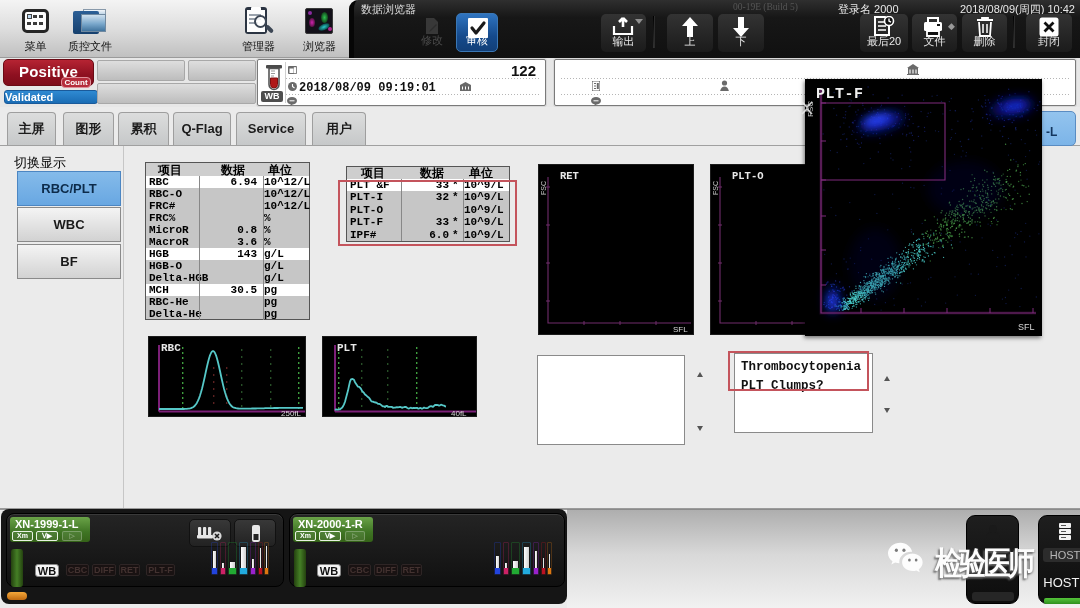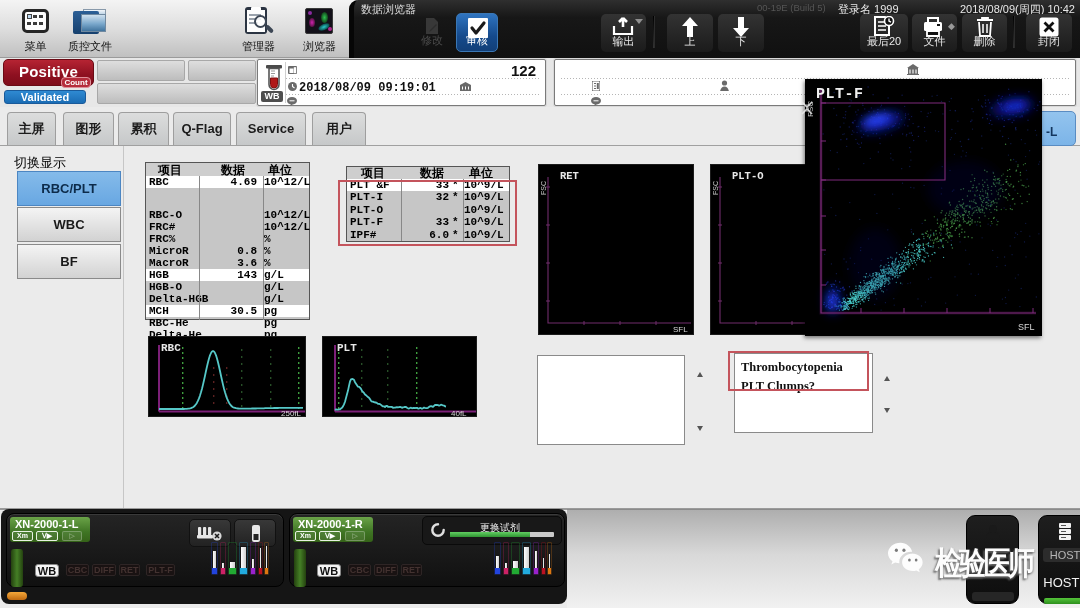--- a/index.html
+++ b/index.html
@@ -12,21 +12,21 @@
 .iclabel{font-size:11px;color:#111;text-align:center;}
 .dbtn{position:absolute;border-radius:5px;background:linear-gradient(#333,#1b1b1b);color:#e8e8e8;font-size:11px;text-align:center;}
 .dbtn .lbl{position:absolute;bottom:3px;left:0;right:0;}
 .ddim{color:#4a4a4a;}
 #btn-audit{background:linear-gradient(#2f74c0,#154a8c 60%,#123f78);border:1px solid #3a77b5;color:#fff;}
 .dsep{position:absolute;top:16px;height:32px;width:2px;background:linear-gradient(#000,#333);border-right:1px solid #2c2c2c;}
 
 #row2{left:0;top:58px;width:1080px;height:49px;background:#e7e7e7;}
 #posbadge{left:3px;top:1px;width:91px;height:27px;background:linear-gradient(#b62433,#8e1020 60%,#7e0c1a);border:1px solid #6a0a14;border-radius:5px;color:#fff;font-weight:bold;font-size:15px;text-align:center;line-height:24px;letter-spacing:.2px;}
 #countbadge{left:61px;top:19px;width:30px;height:11px;background:#b52d3c;border:1px solid #e0909a;border-radius:4px;color:#fff;font-weight:bold;font-size:8px;line-height:9px;text-align:center;}
-#valbadge{left:4px;top:32px;width:82px;height:14px;background:linear-gradient(#2f8ad2,#1a6cb4);border:1px solid #1a5a9a;border-radius:3px;color:#fff;font-weight:bold;font-size:11px;line-height:12px;text-align:center;}
+#valbadge{left:4px;top:32px;width:94px;height:14px;background:linear-gradient(#2f8ad2,#1a6cb4);border:1px solid #1a5a9a;border-radius:3px;color:#fff;font-weight:bold;font-size:11px;line-height:12px;text-align:left;}
 .gbox{position:absolute;background:linear-gradient(#dedede,#bdbdbd);border:1px solid #a8a8a8;border-radius:2px;}
 .wpanel{position:absolute;background:#fff;border:1px solid #7a7a7a;border-radius:2px;box-shadow:0 0 0 1px #d8d8d8;}
 .dotline{position:absolute;height:1px;background-image:repeating-linear-gradient(90deg,#b5b5b5 0 1px,#fff 1px 3px);}
 
 #tabrow{left:0;top:107px;width:1080px;height:39px;background:#ebebeb;}
 .tab{position:absolute;top:5px;height:33px;background:linear-gradient(#dcdddd,#c6c8c9);border:1px solid #9e9e9e;border-bottom:none;border-radius:4px 4px 0 0;color:#1c1c1c;font-size:13px;font-weight:bold;text-align:center;line-height:31px;}
 .tabactive{background:#ebebeb;height:35px;z-index:3;}
 #tabline{left:0;top:145px;width:1080px;height:1px;background:#a0a0a0;}
 
 .sbtn{position:absolute;left:17px;width:104px;height:35px;border:1px solid #8a8a8a;background:linear-gradient(#f4f4f4,#d2d2d2);color:#1a1a1a;font-weight:bold;font-size:13px;text-align:center;}
@@ -106,22 +106,22 @@
 <div class="abs" style="left:305px;top:8px;width:28px;height:26px;background:#131019;border:1px solid #3a3a3a;border-radius:2px;overflow:hidden;">
   <div style="position:absolute;left:15px;top:3px;width:7px;height:11px;background:radial-gradient(ellipse,#2ec050,#104018 75%);border-radius:50%;"></div>
   <div style="position:absolute;left:3px;top:9px;width:6px;height:9px;background:radial-gradient(ellipse,#d024b0,#50103f 75%);border-radius:50%;"></div>
   <div style="position:absolute;left:12px;top:15px;width:12px;height:6px;background:radial-gradient(ellipse,#28c8c8,#0a4040 75%);border-radius:50%;transform:rotate(-25deg);"></div>
   <div style="position:absolute;left:2px;top:2px;width:4px;height:4px;background:#8a2aa0;border-radius:50%;"></div>
   <div style="position:absolute;left:22px;top:18px;width:4px;height:4px;background:#b02890;border-radius:50%;"></div>
 </div>
 <div class="abs iclabel" style="left:297px;top:39px;width:45px;">浏览器</div>
 
 <div class="abs" style="left:361px;top:2px;color:#ddd;font-size:11px;">数据浏览器</div>
-<div class="abs" style="left:733px;top:2px;color:#555;font-size:9.5px;font-family:Liberation Sans, sans-serif;margin-left:24px;">00-19E (Build 5)</div>
-<div class="abs" style="left:838px;top:2px;color:#e8e8e8;font-size:11px;">登录名 1999</div>
+<div class="abs" style="left:733px;top:2px;color:#555;font-size:9.5px;font-family:Liberation Serif, serif;">00-19E (Build 5)</div>
+<div class="abs" style="left:838px;top:2px;color:#e8e8e8;font-size:11px;">登录名 2000</div>
 <div class="abs" style="left:960px;top:2px;color:#e8e8e8;font-size:11px;">2018/08/09(周四) 10:42</div>
 
 <div class="dbtn ddim" style="left:411px;top:14px;width:42px;height:37px;background:none;">
   <svg width="20" height="20" style="position:absolute;left:11px;top:2px;" viewBox="0 0 20 20">
       <path d="M4 2h8l4 4v12H4z" fill="#383838"></path>
       <path d="M15 9l-6 6-2 1 1-2 6-6z" fill="#2c2c2c"></path>
     </svg>
   <div class="lbl">修改</div>
 </div>
 
@@ -299,24 +299,24 @@
       <span style="position:absolute;left:12px;">项目</span>
       <span style="position:absolute;left:75px;">数据</span>
       <span style="position:absolute;left:122px;">单位</span>
     </div>
   <div class="vline" style="left:53px;top:14px;"></div>
   <div class="vline" style="left:117px;top:14px;"></div>
 </div>
 <div class="abs" id="t1rows" style="left:146px;top:176px;width:163px;font-family:'Liberation Mono',monospace;font-size:11px;font-weight:bold;color:#000;">
     <div class="trow" style="height:12px;line-height:12px;background:#fff;">
       <span class="c1">RBC</span>
-      <span class="c2" style="left:53px;width:58px;">4.69</span>
+      <span class="c2" style="left:53px;width:58px;">6.94</span>
       <span class="c3" style="left:118px;">10^12/L</span>
     </div>
-    <div class="trow" style="height:12px;line-height:12px;margin-top:21px;">
+    <div class="trow" style="height:12px;line-height:12px;">
       <span class="c1">RBC-O</span>
       <span class="c2" style="left:53px;width:58px;"></span>
       <span class="c3" style="left:118px;">10^12/L</span>
     </div>
     <div class="trow" style="height:12px;line-height:12px;">
       <span class="c1">FRC#</span>
       <span class="c2" style="left:53px;width:58px;"></span>
       <span class="c3" style="left:118px;">10^12/L</span>
     </div>
     <div class="trow" style="height:12px;line-height:12px;padding-left:12px;">
@@ -552,32 +552,32 @@
       <rect x="64" y="61" width="1.4" height="2" fill="#274f27"></rect>
       <rect x="64" y="68" width="1.4" height="2" fill="#274f27"></rect>
 <polyline points="12,72.8 13,72.4 14,72.7 15,72.6 16,72.3 17,72.4 18,71.4 19,70.7 20,69.4 21,67.4 22,64.7 23,60.9 24,57.2 25,53.6 26,48.9 27,44.5 28,42.4 29,42.0 30,42.2 31,42.8 32,45.2 33,46.7 34,48.2 35,49.7 36,49.8 37,50.6 38,51.9 39,53.9 40,55.0 41,55.9 42,57.5 43,58.2 44,59.2 45,60.1 46,60.8 47,62.1 48,63.8 49,64.7 50,64.7 51,65.1 52,65.5 53,65.4 54,66.1 55,66.9 56,66.8 57,67.1 58,67.9 59,68.7 60,69.4 61,69.3 62,70.1 63,69.0 64,68.8 65,69.9 66,69.8 67,69.8 68,69.8 69,70.0 70,70.8 71,70.7 72,70.7 73,70.4 74,70.1 75,70.3 76,70.1 77,69.9 78,70.2 79,70.8 80,70.4 81,70.2 82,69.9 83,70.0 84,70.8 85,71.3 86,71.6 87,71.0 88,70.7 89,71.3 90,71.0 91,70.9 92,71.2 93,70.9 94,70.8 95,71.5 96,71.6 97,71.0 98,71.2 99,71.8 100,71.3 101,70.6 102,70.9 103,71.1 104,71.1 105,70.8 106,70.0 107,69.3 108,69.1 109,69.4 110,69.9 111,68.9 112,68.0 113,68.0 114,68.0 115,68.2 116,68.6 117,68.3 118,67.7 119,68.0 120,68.4 121,68.6 122,69.3 123,69.5" fill="none" stroke="#56c8c8" stroke-width="1.8" stroke-linejoin="round"></polyline>
 <text x="14" y="14" fill="#e8e8e8" font-family="Liberation Mono" font-size="11" font-weight="bold">PLT</text>
 <text x="128" y="79" fill="#d8d8d8" font-size="8" font-family="Liberation Sans">40fL</text>
 </svg></div>
 <div class="cbox" style="left:537px;top:355px;width:148px;height:90px;"></div>
 <div class="scar" style="left:697px;top:372px;border-left:3.5px solid transparent;border-right:3.5px solid transparent;border-bottom:5px solid #555;"></div>
 <div class="scar" style="left:697px;top:426px;border-left:3.5px solid transparent;border-right:3.5px solid transparent;border-top:5px solid #555;"></div>
 <div class="cbox" style="left:734px;top:353px;width:139px;height:80px;">
-  <div class="mono" style="position:absolute;left:6px;top:4px;font-size:12.5px;font-weight:bold;color:#111;line-height:19px;font-family:Liberation Serif, serif;">Thrombocytopenia<br>PLT Clumps?</div>
+  <div class="mono" style="position:absolute;left:6px;top:4px;font-size:12.5px;font-weight:bold;color:#111;line-height:19px;">Thrombocytopenia<br>PLT Clumps?</div>
 </div>
 <div class="scar" style="left:884px;top:376px;border-left:3.5px solid transparent;border-right:3.5px solid transparent;border-bottom:5px solid #555;"></div>
 <div class="scar" style="left:884px;top:408px;border-left:3.5px solid transparent;border-right:3.5px solid transparent;border-top:5px solid #555;"></div>
 <div class="redbox" style="left:728px;top:351px;width:141px;height:40px;"></div>
 
 <div class="abs" style="left:0;top:508px;width:1080px;height:2px;background:#9a9a9a;"></div>
 <div class="abs" id="botwrap">
 
   <div class="apanel" style="left:5px;width:278px;">
     <div class="glabel" style="left:3px;top:3px;width:80px;height:25px;">
-      <div class="gname">XN-2000-1-L</div>
+      <div class="gname">XN-1999-1-L</div>
       <div class="gbadge" style="left:2px;top:14px;width:21px;">X̄m</div>
       <div class="gbadge" style="left:26px;top:14px;width:22px;">Ⅴ▶</div>
       <div class="gbadge dim" style="left:52px;top:14px;width:20px;">▷</div>
     </div>
     <div class="minibtn" style="left:182px;">
       <svg width="25" height="18" style="position:absolute;left:7px;top:4px;" viewBox="0 0 25 18">
           <rect x="1" y="3" width="3.2" height="10" rx="1" fill="#e8e8e8"></rect>
           <rect x="6" y="3" width="3.2" height="10" rx="1" fill="#e8e8e8"></rect>
           <rect x="11" y="3" width="3.2" height="10" rx="1" fill="#e8e8e8"></rect>
           <rect x="0" y="11" width="16" height="3.5" rx="1" fill="#e8e8e8"></rect>
@@ -628,29 +628,20 @@
         </div>
       </div>
   </div>
 
   <div class="apanel" style="left:288px;width:276px;">
     <div class="glabel" style="left:3px;top:3px;width:80px;height:25px;">
       <div class="gname">XN-2000-1-R</div>
       <div class="gbadge" style="left:2px;top:14px;width:21px;">X̄m</div>
       <div class="gbadge" style="left:26px;top:14px;width:22px;">Ⅴ▶</div>
       <div class="gbadge dim" style="left:52px;top:14px;width:20px;">▷</div>
-    </div>
-    <div style="position:absolute;left:132px;top:2px;width:140px;height:29px;background:#181818;border-radius:5px;border:1px solid #0a0a0a;">
-      <svg width="14" height="14" style="position:absolute;left:8px;top:6px;" viewBox="0 0 16 16">
-          <path d="M8 1.5A6.5 6.5 0 1 0 14.5 8" stroke="#e0e0e0" stroke-width="2.8" fill="none" stroke-linecap="round"></path>
-        </svg>
-      <div style="position:absolute;left:57px;top:4px;color:#f0f0f0;font-size:10px;">更换试剂</div>
-      <div style="position:absolute;left:27px;top:15px;width:104px;height:5px;background:#c9c9c9;border-radius:1px;">
-        <div style="position:absolute;left:0;top:0;width:80px;height:5px;background:linear-gradient(#62ce62,#2f9432);"></div>
-      </div>
     </div>
     <div class="gpill" style="left:4px;top:35px;"></div>
     <div class="wbadge" style="left:27px;top:50px;width:24px;height:13px;line-height:12px;">WB</div>
     <div class="dimbadge" style="left:58px;top:50px;width:23px;">CBC</div>
     <div class="dimbadge" style="left:84px;top:50px;width:24px;">DIFF</div>
     <div class="dimbadge" style="left:111px;top:50px;width:21px;">RET</div>
     <div class="rwrap" id="bars-r" style="left:203px;top:28px;width:62px;height:33px;">
         <div class="rbar" style="left:1px;width:7px;height:33px;border:1px solid #2244dd44;border-radius:1px;">
           <div class="rbase" style="left:0;width:5px;background:#2244dd;"></div>
           <div class="rfill" style="left:1px;width:3px;bottom:6px;height:12px;"></div>

